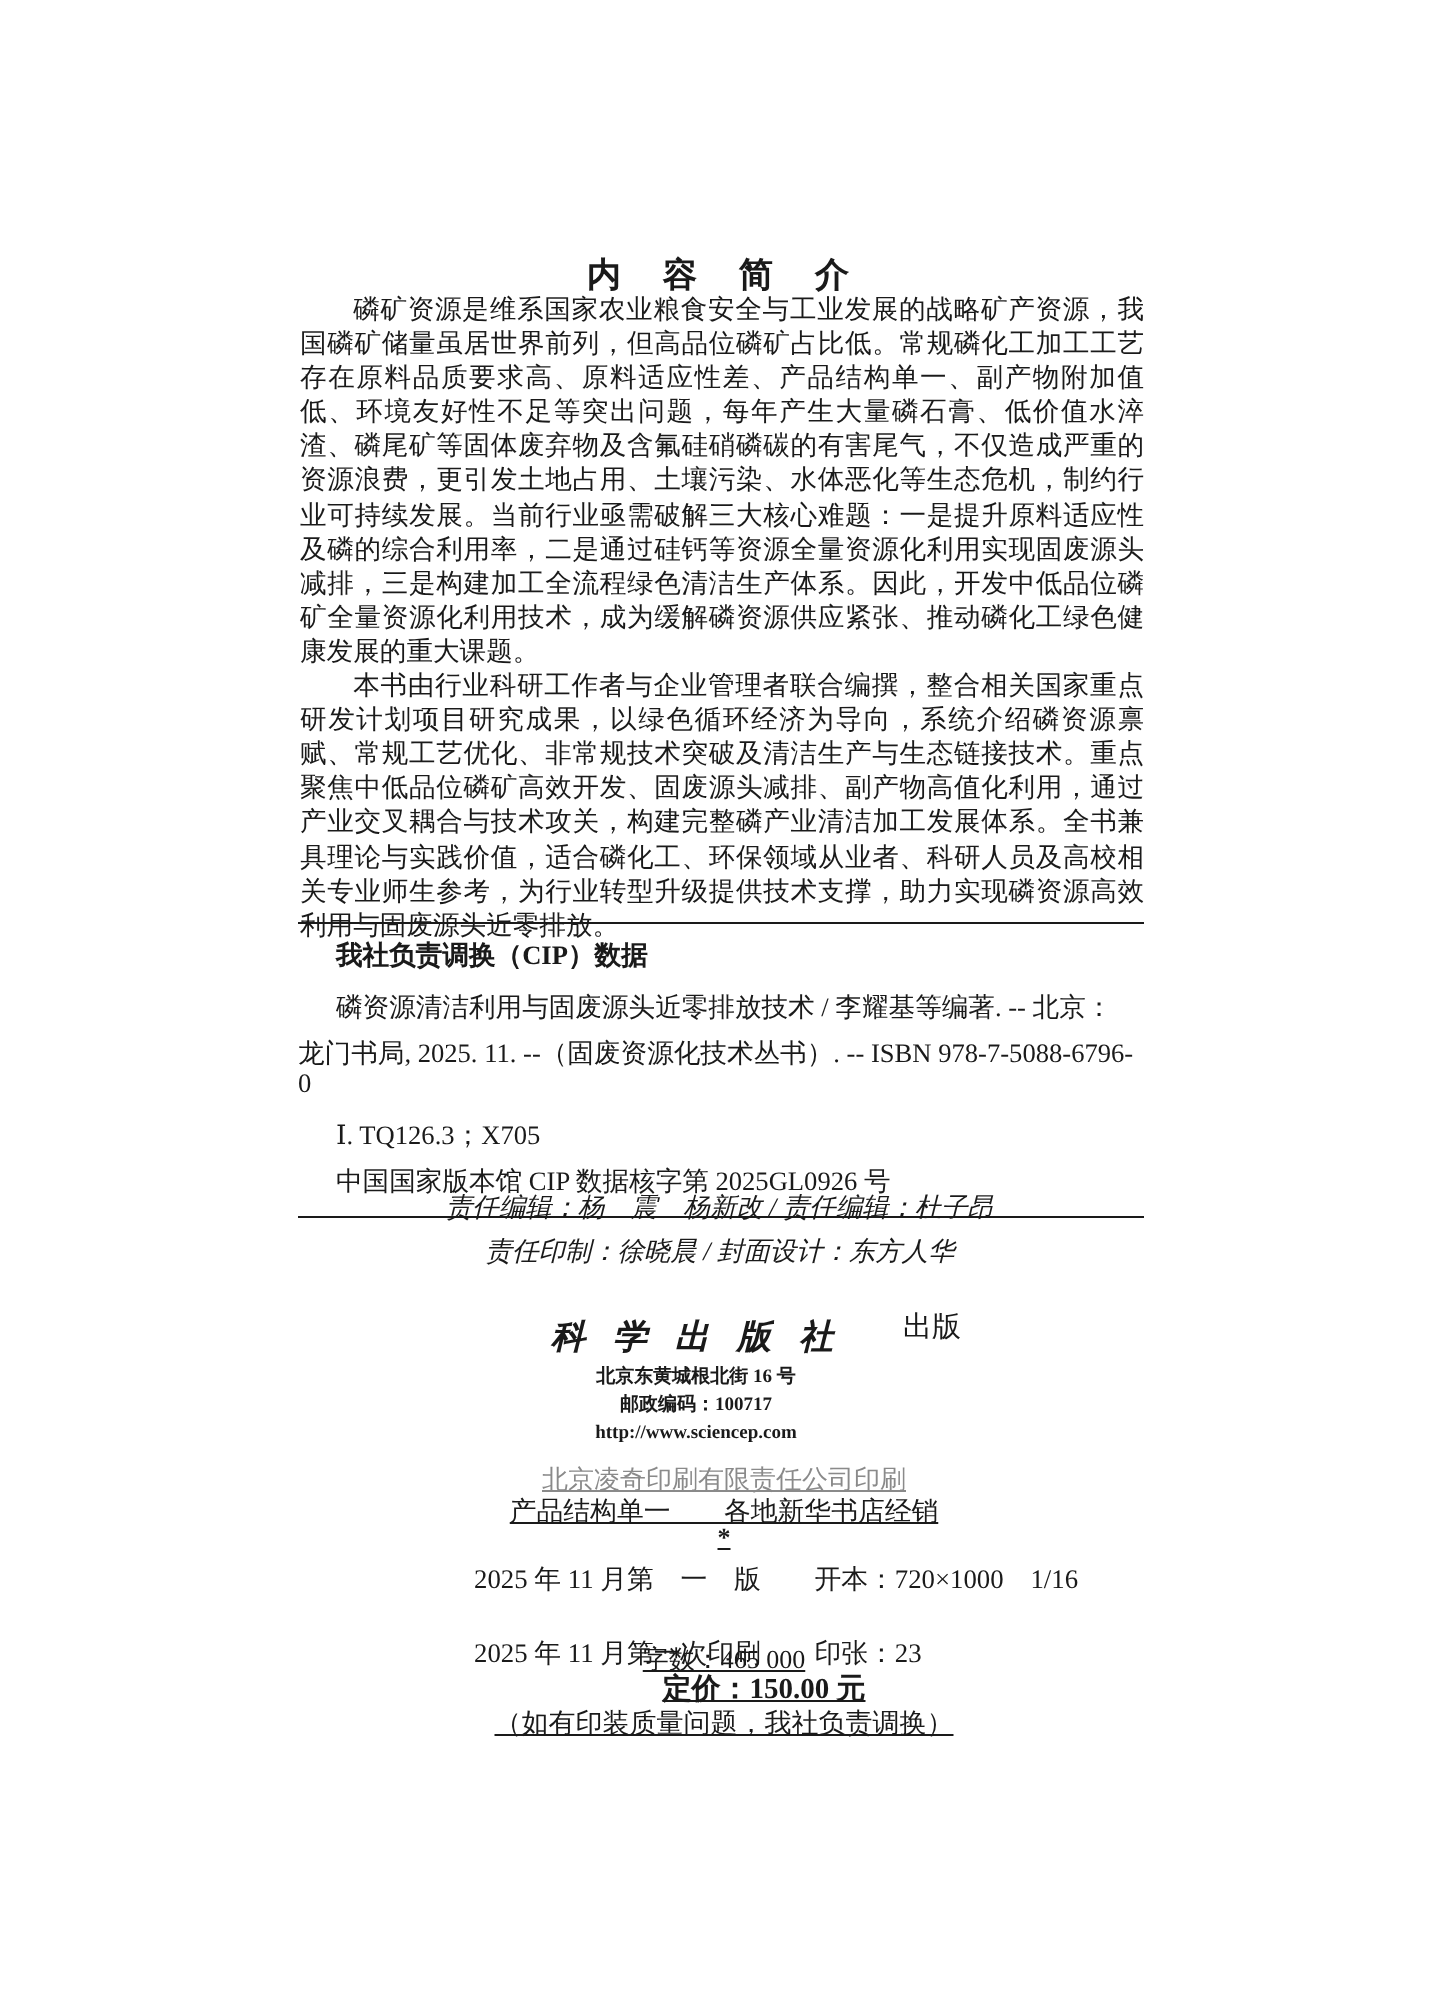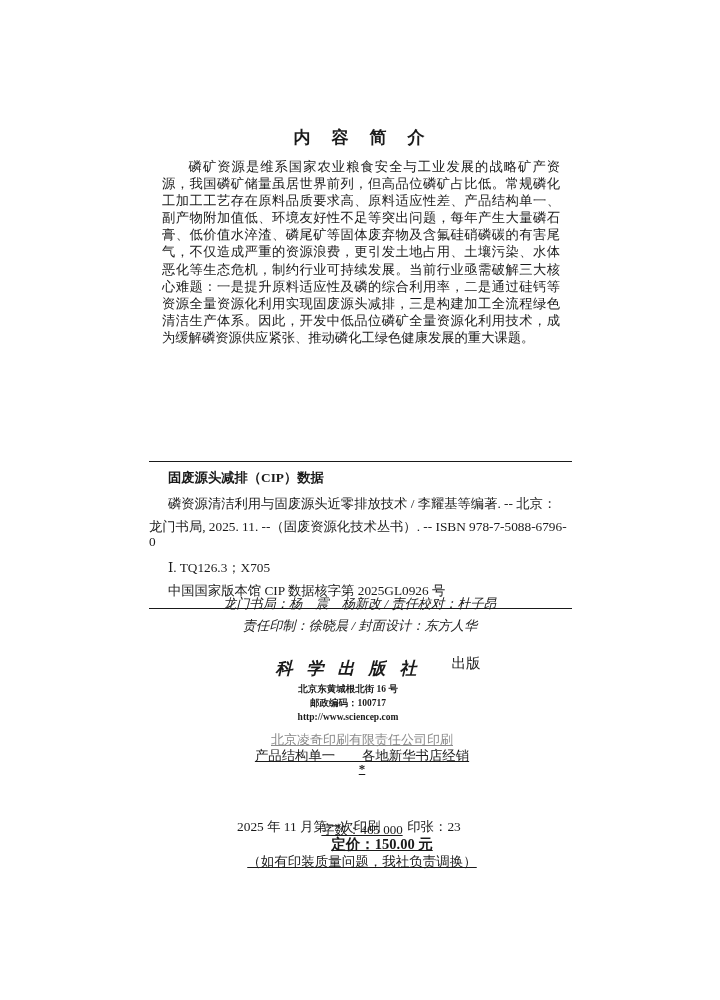--- a/index.html
+++ b/index.html
@@ -15,21 +15,21 @@
   .title{
     position:absolute;top:115px;left:0;width:720px;
     text-align:center;font-size:17px;font-weight:bold;
     letter-spacing:2px;
   }
   
   .intro{
     position:absolute;top:146px;left:150px;width:422px;
     font-size:13.3px;line-height:17.1px;text-align:justify;
   }
-  .intro p{margin:12px;text-indent:2em;}
+  .intro p{margin:0;text-indent:2em;}
   
   .cip{
     position:absolute;top:461px;left:149px;width:423px;
     font-size:13.3px;line-height:15px;
   }
   .cip-rule{border:0;border-top:1.8px solid #1a1a1a;margin:0;}
   .cip-header{font-weight:bold;margin:8px 0 0 19px;}
   .cip-l1{margin:11px 0 0 19px;}
   .cip-l2{margin:8px 0 0 0;}
   .cip-l3{margin:11px 0 0 19px;}
@@ -78,51 +78,53 @@
 </style>
 </head>
 <body>
 
 <div class="page">
 
   <h1 class="title">内　容　简　介</h1>
 
   <div class="intro">
     <p>磷矿资源是维系国家农业粮食安全与工业发展的战略矿产资源，我国磷矿储量虽居世界前列，但高品位磷矿占比低。常规磷化工加工工艺存在原料品质要求高、原料适应性差、产品结构单一、副产物附加值低、环境友好性不足等突出问题，每年产生大量磷石膏、低价值水淬渣、磷尾矿等固体废弃物及含氟硅硝磷碳的有害尾气，不仅造成严重的资源浪费，更引发土地占用、土壤污染、水体恶化等生态危机，制约行业可持续发展。当前行业亟需破解三大核心难题：一是提升原料适应性及磷的综合利用率，二是通过硅钙等资源全量资源化利用实现固废源头减排，三是构建加工全流程绿色清洁生产体系。因此，开发中低品位磷矿全量资源化利用技术，成为缓解磷资源供应紧张、推动磷化工绿色健康发展的重大课题。</p>
+    <p>本书由行业科研工作者与企业管理者联合编撰，整合相关国家重点研发计划项目研究成果，以绿色循环经济为导向，系统介绍磷资源禀赋、常规工艺优化、非常规技术突破及清洁生产与生态链接技术。重点聚焦中低品位磷矿高效开发、固废源头减排、副产物高值化利用，通过产业交叉耦合与技术攻关，构建完整磷产业清洁加工发展体系。全书兼具理论与实践价值，适合磷化工、环保领域从业者、科研人员及高校相关专业师生参考，为行业转型升级提供技术支撑，助力实现磷资源高效利用与固废源头近零排放。</p>
   </div>
 
   <div class="cip">
     <hr class="cip-rule top">
-    <p class="cip-header">固废源头减排（CIP）数据</p>
+    <p class="cip-header">我社负责调换（CIP）数据</p>
     <p class="cip-l1">磷资源清洁利用与固废源头近零排放技术 / 李耀基等编著. -- 北京：</p>
     <p class="cip-l2">龙门书局, 2025. 11. --（固废资源化技术丛书）. -- ISBN 978-7-5088-6796-0</p>
     <p class="cip-l3">Ⅰ. TQ126.3；X705</p>
     <p class="cip-l4">中国国家版本馆 CIP 数据核字第 2025GL0926 号</p>
     <hr class="cip-rule bottom">
   </div>
 
   <div class="credits">
-    <p>龙门书局：杨　震　杨新改 / 责任校对：杜子昂</p>
+    <p>责任编辑：杨　震　杨新改 / 责任编辑：杜子昂</p>
     <p>责任印制：徐晓晨 / 封面设计：东方人华</p>
   </div>
 
   <div class="publisher">
     <div class="logos">
       <p class="cal cal1">科学出版社</p>
       <span class="chuban">出版</span>
     </div>
     <div class="addr">
       <p>北京东黄城根北街 16 号</p>
       <p>邮政编码：100717</p>
       <p>http://www.sciencep.com</p>
     </div>
   </div>
 
   <p class="center-line printer">北京凌奇印刷有限责任公司印刷</p>
   <p class="center-line dist">产品结构单一　　各地新华书店经销</p>
   <p class="center-line star">*</p>
 
+  <p class="left-line edition">2025 年 11 月第　一　版　　开本：720×1000　1/16</p>
   <p class="left-line impression">2025 年 11 月第一次印刷　　印张：23</p>
   <p class="center-line wordcount">字数：465 000</p>
   <p class="center-line price">定价：150.00 元</p>
   <p class="center-line notice">（如有印装质量问题，我社负责调换）</p>
 
 </div>
 
 </body></html>

